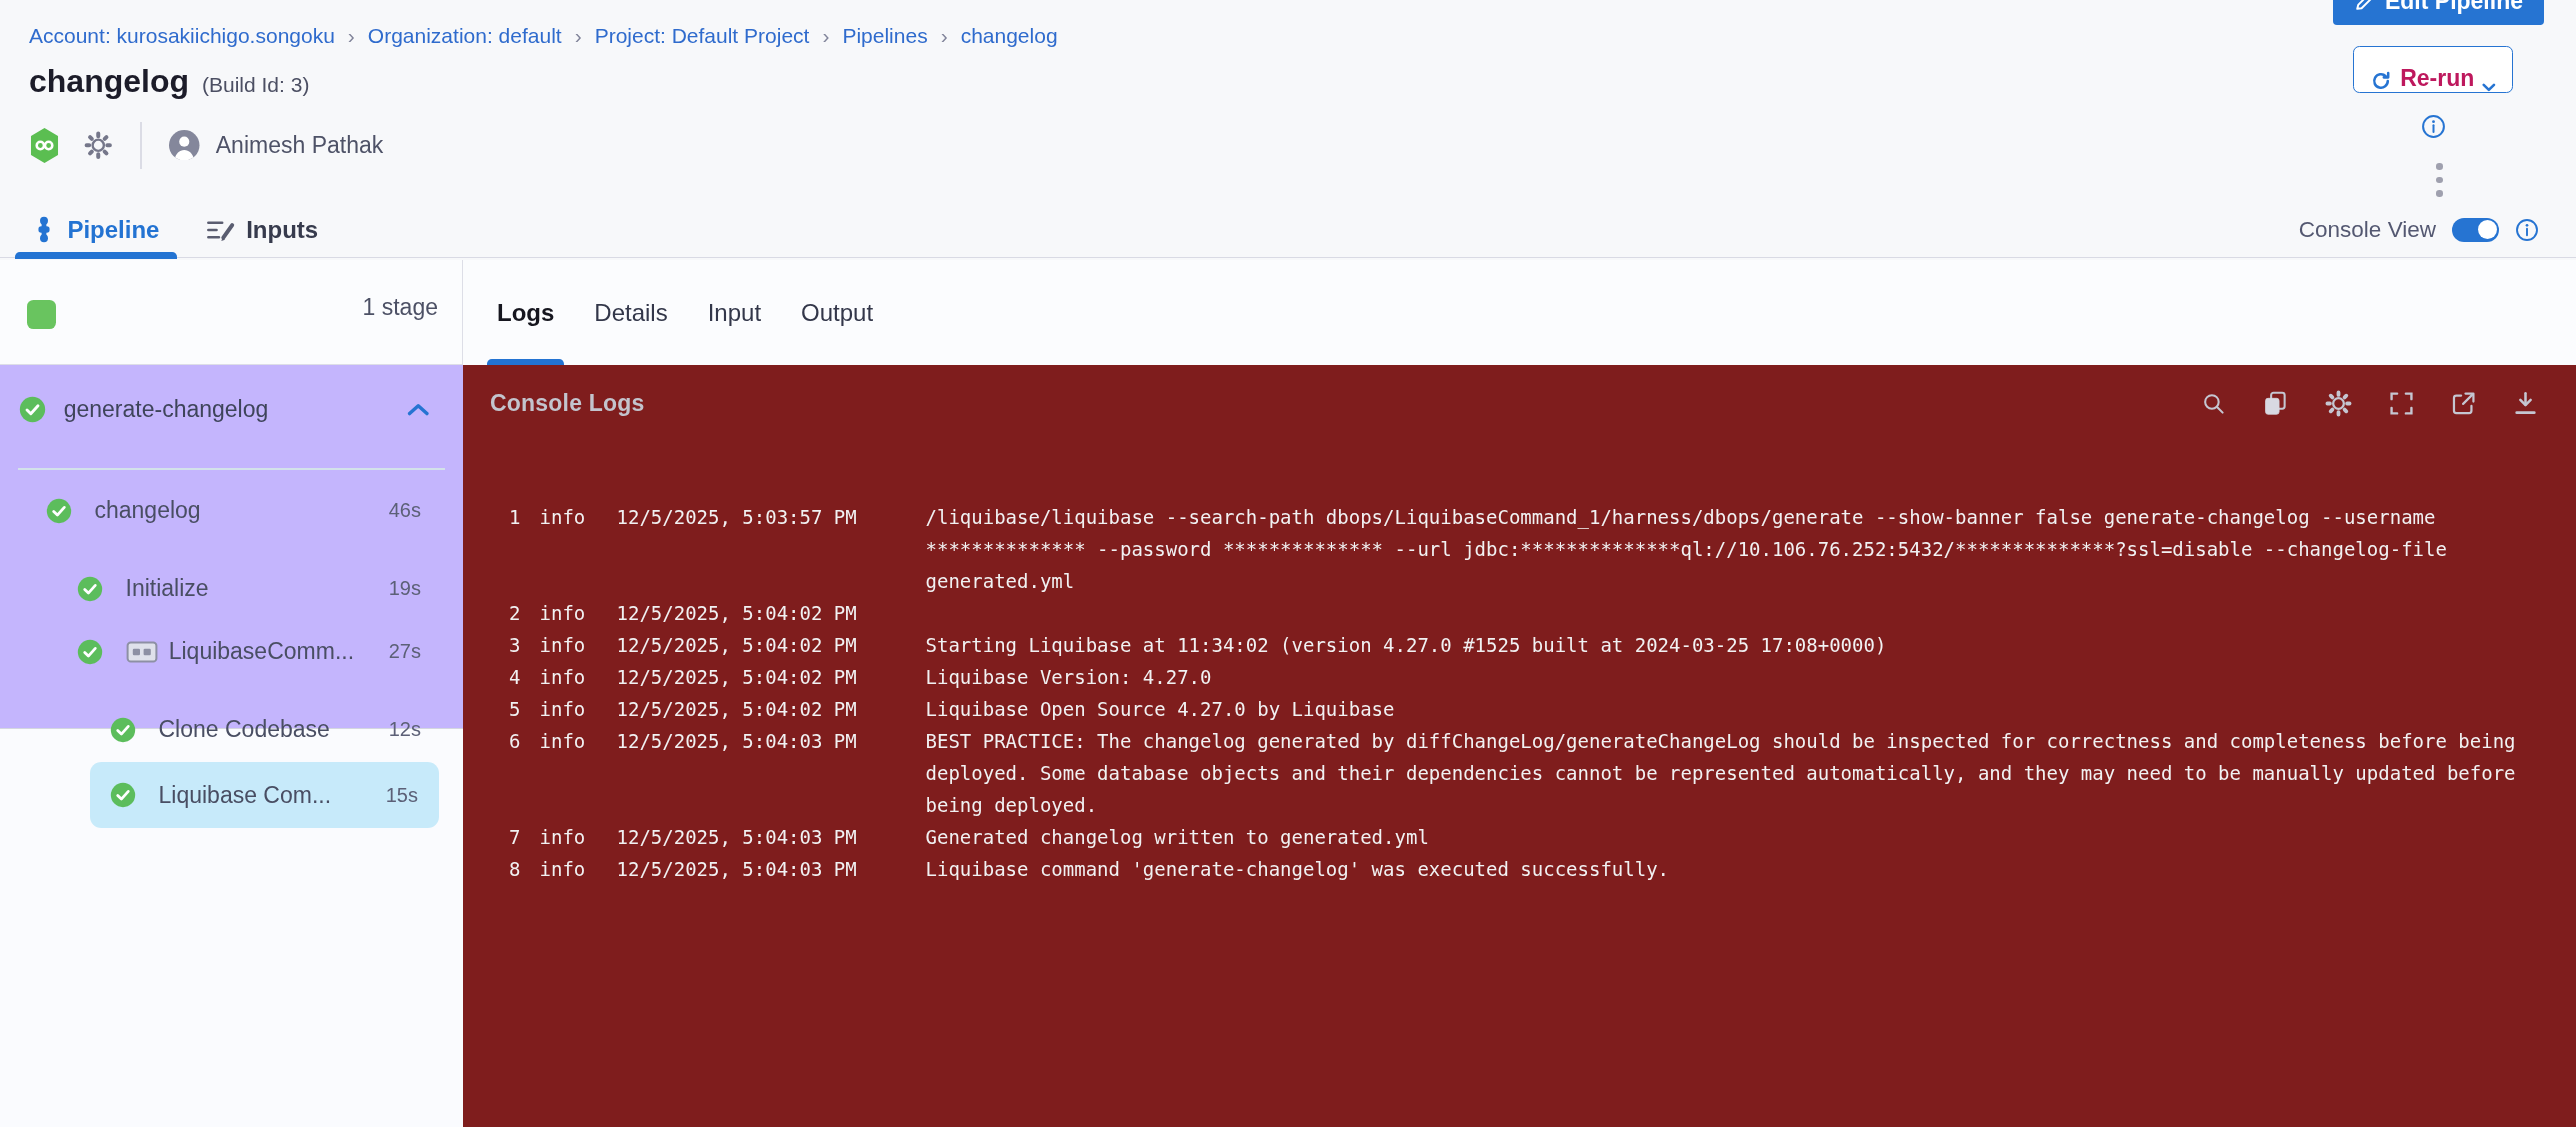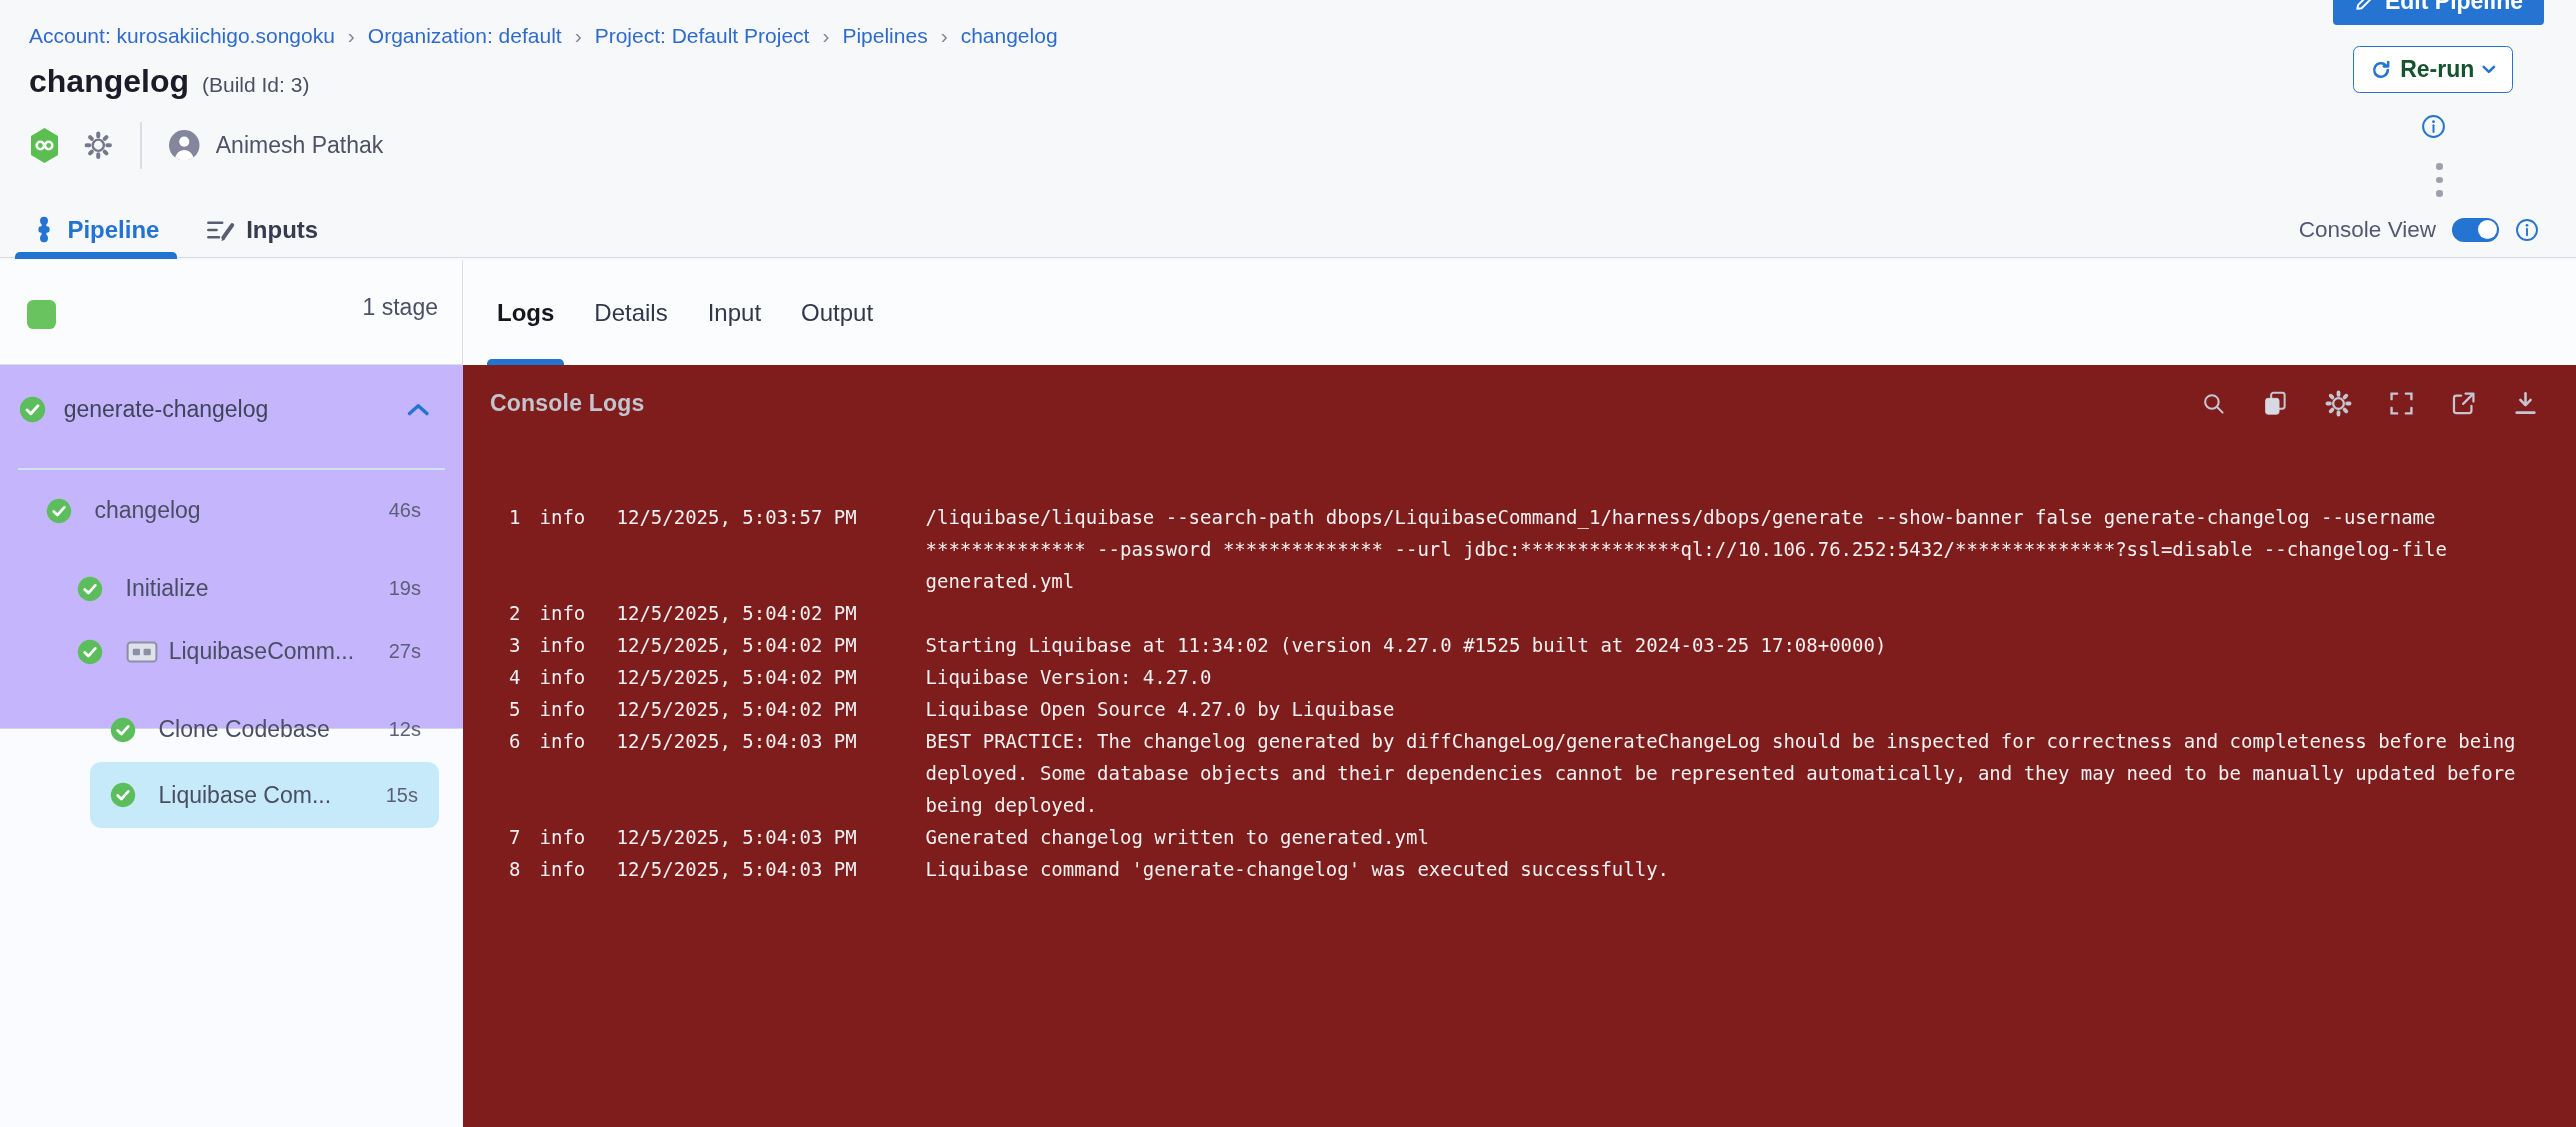--- a/index.html
+++ b/index.html
@@ -10,21 +10,21 @@
   .topbar { position:absolute; top:0; left:0; right:0; height:71px; display:flex; align-items:center; justify-content:space-between; padding:0 32px 0 29px; }
   .breadcrumb { display:flex; align-items:center; gap:13px; font-size:21px; }
   .bc-link { color:#2F6BCD; cursor:pointer; white-space:nowrap; }
   .bc-sep { color:#81849A; font-size:21px; }
   .top-actions { display:flex; align-items:center; gap:21px;flex-direction:column; }
   .badge { display:flex; align-items:center; gap:7.2px; background:#E5F7E0; border-radius:6.4px; height:37px; padding:0 16px 0 9.6px; }
   .badge-text { color:#2F9E44; font-size:18.5px; font-weight:bold; letter-spacing:0.8px; }
   .duration { display:flex; align-items:center; gap:6.4px; margin-left:4.8px; }
   .duration-text { font-size:24px; font-weight:600; color:#1F1F2B; }
   .btn-primary { display:flex; align-items:center; gap:9.6px; background:#2674D2; color:#fff; font-size:23px; font-weight:bold; height:47px; padding:0 21px; border-radius:4px; border:none; cursor:pointer; margin-left:11.2px; }
-  .btn-outline { display:flex; align-items:center; gap:8px; background:#fff; color:#14532d; font-size:23px; font-weight:bold; height:47px; padding:0 16px; border-radius:6.4px; border:1.6px solid #2674D2; cursor:pointer; }
+  .btn-outline { display:flex; align-items:flex-end; gap:8px; background:#fff; color:#be185d; font-size:23px; font-weight:bold; height:47px; padding:0 16px; border-radius:6.4px; border:1.6px solid #2674D2; cursor:pointer; }
   .icon-btn { background:none; border:none; cursor:pointer; display:flex; align-items:center; }
   .kebab { display:flex; flex-direction:column; gap:7.2px; padding:3.2px 8px; cursor:pointer; margin-left:13px; }
   .kebab i { width:6.4px; height:6.4px; border-radius:50%; background:#9FA0AE; display:block; }
 
   
   .title-row { position:absolute; left:29px; top:63px; display:flex; align-items:baseline; gap:13px; }
   .page-title { font-size:32px; font-weight:bold; color:#1C1C29; }
   .build-id { font-size:21px; color:#4C4F63; }
   .meta-row { position:absolute; left:27px; top:117px; height:56px; display:flex; align-items:center; gap:16px; }
   .vdiv { width:1.6px; height:47px; background:#DBDCE5; margin:0 11.2px; }

